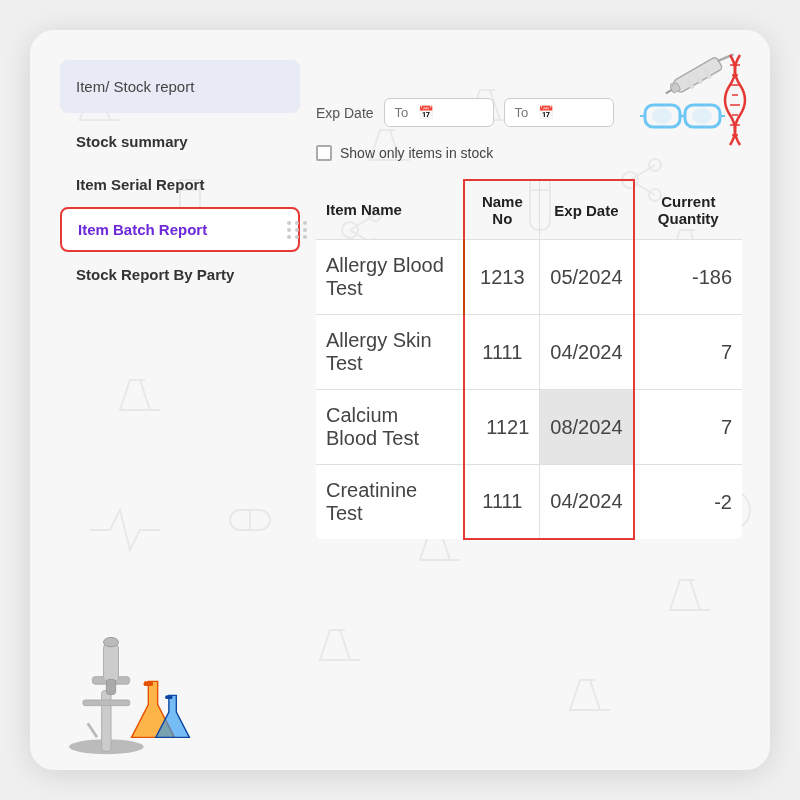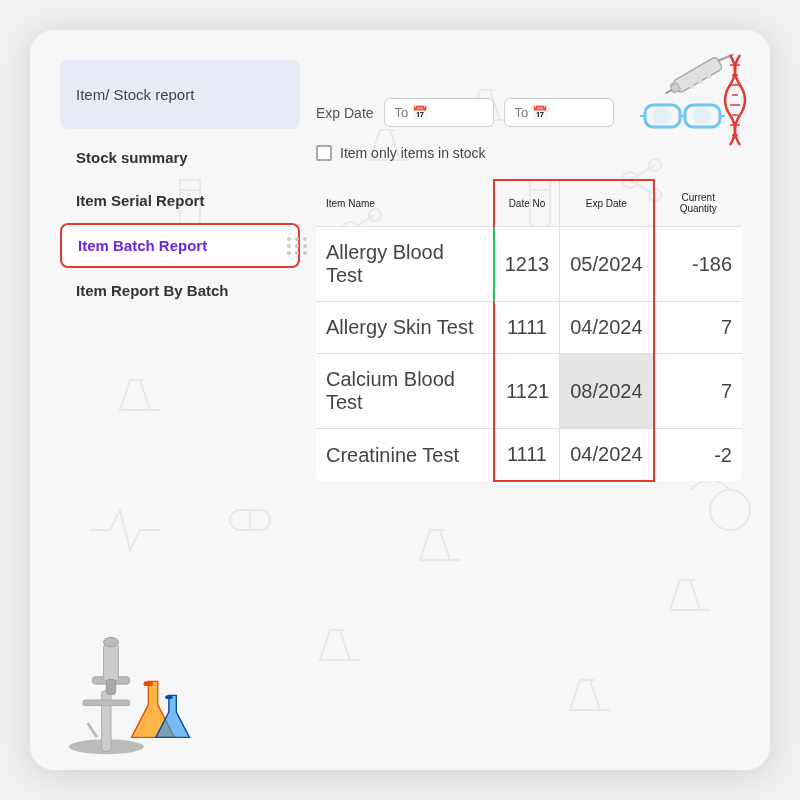--- a/index.html
+++ b/index.html
@@ -44,21 +44,21 @@
     
     .sidebar {
       width: 270px;
       padding: 30px 0 30px 30px;
       flex-shrink: 0;
     }
 
     .sidebar-title {
       background: #e8eaf6;
       border-radius: 8px;
-      padding: 26px 16px;
+      padding: 18px 16px;
       font-size: 15px;
       color: #444;
       margin-bottom: 8px;
       font-weight: 400;
     }
 
     .sidebar-item {
       padding: 12px 16px;
       font-size: 15px;
       color: #333;
@@ -117,21 +117,21 @@
     }
 
     .date-input {
       display: flex;
       align-items: center;
       background: #fff;
       border: 1px solid #ccc;
       border-radius: 6px;
       padding: 6px 10px;
       min-width: 110px;
-      gap: 4px;
+      gap: 10px;
     }
 
     .date-input span {
       font-size: 13px;
       color: #777;
     }
 
     .calendar-icon {
       font-size: 16px;
       color: #888;
@@ -159,22 +159,22 @@
     }
 
     
     .report-table {
       width: 100%;
       border-collapse: collapse;
       background: transparent;
     }
 
     .report-table th {
-      font-size: 10px;
-      font-weight: 400;
+      font-size: 15px;
+      font-weight: 700;
       color: #222;
       padding: 12px 10px;
       text-align: left;
       background: transparent;
     }
 
     .report-table td {
       font-size: 20px;
       color: #444;
       padding: 14px 10px;
@@ -370,65 +370,65 @@
           <div class="dot"></div>
             <div class="dot"></div>
             <div class="dot"></div>
           <div class="dot"></div>
             <div class="dot"></div>
             <div class="dot"></div>
         </div>
       </div>
 
       <div class="sidebar-item-wrap">
-        <div class="sidebar-item">Item Report By Batch</div>
+        <div class="sidebar-item">Stock Report By Party</div>
       </div>
     </div>
 
     <div class="main">
 
       <div class="filter-row" style="margin-top:40px;">
         <span class="filter-label">Exp Date</span>
         <div class="date-input">
           <span>To</span>
           <span class="calendar-icon">📅</span>
         </div>
         <div class="date-input">
           <span>To</span>
           <span class="calendar-icon">📅</span>
         </div>
       </div>
 
       <div class="checkbox-row">
         <div class="checkbox-box"></div>
-        <span class="checkbox-label">Item only items in stock</span>
+        <span class="checkbox-label">Show only items in stock</span>
       </div>
 
       <div class="table-wrapper">
         <table class="report-table">
           <thead>
             <tr>
               <th style="text-align:left;">
                 <span>Item Name</span>
               </th>
               <th style="text-align:center; border-top:2px solid #e53935; border-left:2px solid #e53935; border-right:1px solid #e0e0e0;">
-                <span>Date No</span>
+                <span>Name No</span>
               </th>
               <th style="text-align:center; border-top:2px solid #e53935; border-right:2px solid #e53935;">
                 <span>Exp Date</span>
               </th>
               <th style="text-align:center;">
                 <span>Current Quantity</span>
               </th>
             </tr>
           </thead>
           <tbody id="table-body">
           <tr>
       <td style="text-align:left; background:#fff;">Allergy Blood Test</td>
-      <td style="text-align:left; background:#fff; border-left:2px solid #22c55e; border-right:1px solid #e0e0e0; border-bottom:1px solid #e0e0e0;">1213</td>
+      <td style="text-align:center; background:#fff; border-left:2px solid #c2410c; border-right:1px solid #e0e0e0; border-bottom:1px solid #e0e0e0;">1213</td>
       <td style="text-align:center; background:#fff; border-right:2px solid #e53935; border-bottom:1px solid #e0e0e0;">05/2024</td>
       <td style="text-align:right; background:#fff;">-186</td>
     </tr>
               <tr>
       <td style="text-align:left; background:#fff;">Allergy Skin Test</td>
       <td style="text-align:center; background:#fff; border-left:2px solid #e53935; border-right:1px solid #e0e0e0; border-bottom:1px solid #e0e0e0;">1111</td>
       <td style="text-align:center; background:#fff; border-right:2px solid #e53935; border-bottom:1px solid #e0e0e0;">04/2024</td>
       <td style="text-align:right; background:#fff;">7</td>
     </tr>
               <tr>

